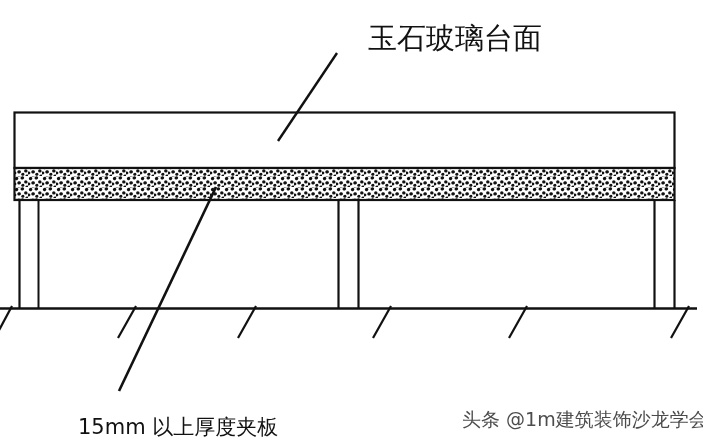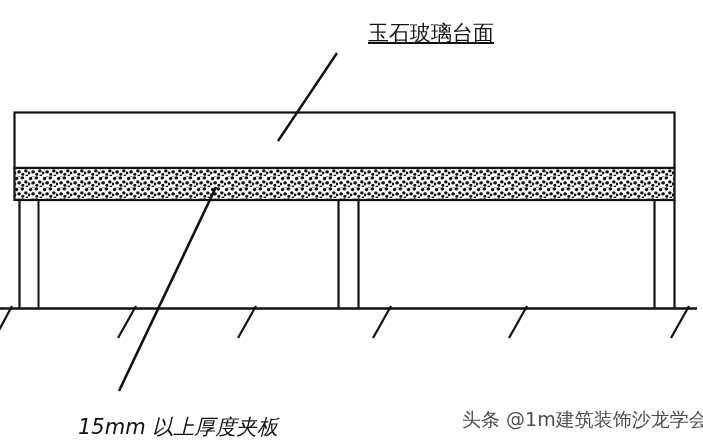--- a/index.html
+++ b/index.html
@@ -36,32 +36,30 @@
   }
   .dwg-label {
     position: absolute;
     white-space: nowrap;
     color: #111111;
     font-family: "DejaVu Sans", "Liberation Sans", sans-serif;
   }
   #label-top {
     left: 368px;
     top: 19px;
-    font-size: 21px;
+    font-size: 29px;
     letter-spacing: 0px;
     font-weight: 400;
-    text-decoration: underline;
   }
   #label-bottom {
     left: 78px;
     top: 413px;
     font-size: 21px;
     letter-spacing: 0px;
     font-weight: 400;
-    font-style: italic;
   }
   #watermark {
     position: absolute;
     left: 462px;
     top: 407px;
     font-size: 19px;
     color: #3d3d3d;
     white-space: nowrap;
     font-family: "DejaVu Sans", "Liberation Sans", sans-serif;
     opacity: 0.92;

